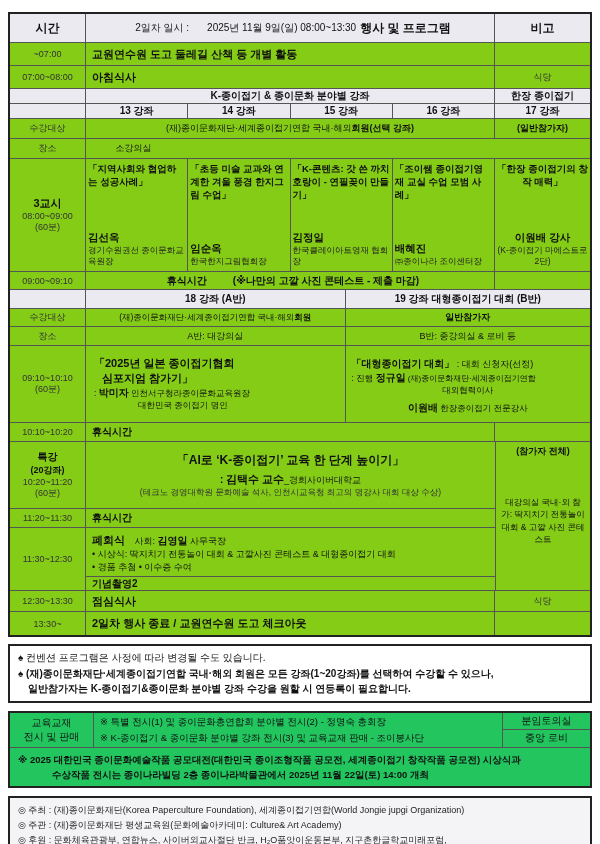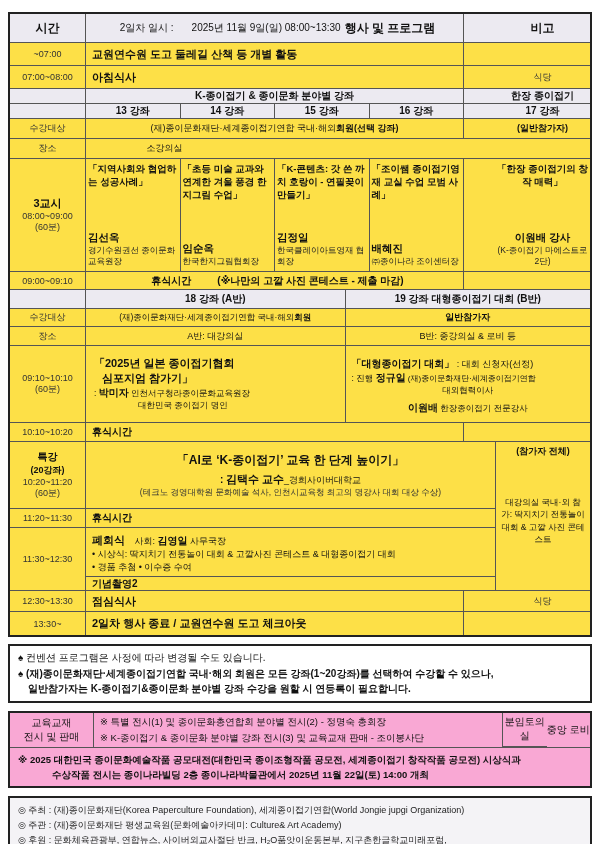--- a/index.html
+++ b/index.html
@@ -1,26 +1,26 @@
 <!DOCTYPE html>
 <html><head>
 <meta charset="utf-8">
 <style>
   html,body{margin:0;padding:0;background:#fff;}
   body{width:600px;height:844px;font-family:"Liberation Sans","DejaVu Sans",sans-serif;color:#111;}
   .page{width:584px;margin:0 auto;padding-top:12px;}
   
-  .tbl{border:2px solid #222;background:#fde047;}
+  .tbl{border:2px solid #222;background:#84cc16;}
   .tr{display:flex;border-top:1px solid #555;align-items:stretch;}
   .tr:first-child{border-top:none;}
   .td{border-right:1px solid #555;box-sizing:border-box;overflow:hidden;display:flex;flex-direction:column;justify-content:center;}
   .td.lastcol{border-right:none;}
   .timec{width:76px;flex:0 0 76px;text-align:center;font-size:9px;color:#333;}
   .midc{flex:1 1 auto;}
-  .notec{width:95px;flex:0 0 95px;text-align:center;margin-left:31px;}
+  .notec{width:95px;flex:0 0 95px;text-align:center;}
   .shade{background:#eceaf1;}
   .b{font-weight:bold;}
   .ctr{text-align:center;}
   .lft{text-align:left;padding-left:6px;}
   .fs8{font-size:8px;}.fs85{font-size:8.5px;}.fs9{font-size:9px;}.fs10{font-size:10px;}.fs11{font-size:11px;}.fs12{font-size:12px;}
   .gray{color:#333;}
   .cols4{display:flex;flex:1 1 auto;}
   .cols4 > .td{flex:1 1 0;}
   .lect{justify-content:space-between;padding:4px 2px;}
   .lect .ttl{font-weight:bold;font-size:9.5px;line-height:1.35;}
@@ -29,25 +29,25 @@
   .split{display:flex;flex:1 1 auto;}
   .splitL{flex:0 0 51.5%;border-right:1px solid #555;box-sizing:border-box;}
   .splitR{flex:1 1 auto;}
   .block{display:flex;border-top:1px solid #555;}
   .blockL{flex:1 1 auto;display:flex;flex-direction:column;}
   .blockL .tr{border-top:1px solid #555;}
   .blockL .tr:first-child{border-top:none;}
   .mnote{width:95px;flex:0 0 95px;border-left:1px solid #555;box-sizing:border-box;display:flex;flex-direction:column;align-items:center;text-align:center;}
   
   .notesbox{border:2px solid #222;margin-top:7px;padding:4px 8px;font-size:10px;line-height:1.55;}
-  .exbox{border:2px solid #222;margin-top:8px;background:#f9a8d4;}
+  .exbox{border:2px solid #222;margin-top:8px;background:#22c55e;}
   .exrow{display:flex;border-bottom:1px solid #555;}
   .exlabel{width:84px;flex:0 0 84px;border-right:1px solid #555;text-align:center;font-size:10px;display:flex;flex-direction:column;justify-content:center;box-sizing:border-box;}
   .exmain{flex:1 1 auto;font-size:9.5px;display:flex;flex-direction:column;justify-content:center;padding:3px 6px;line-height:1.6;box-sizing:border-box;}
-  .exloc{width:88px;flex:0 0 88px;border-left:1px solid #555;text-align:center;font-size:10px;display:flex;flex-direction:row;justify-content:center;box-sizing:border-box;}
+  .exloc{width:88px;flex:0 0 88px;border-left:1px solid #555;text-align:center;font-size:10px;display:flex;flex-direction:column;justify-content:center;box-sizing:border-box;}
   .exloc > div{border-bottom:1px solid #555;flex:1;display:flex;align-items:center;justify-content:center;}
   .exloc > div:last-child{border-bottom:none;}
   .exnotice{padding:4px 8px;font-size:9.5px;font-weight:bold;line-height:1.6;}
   .footbox{border:2px solid #222;margin-top:8px;background:#f4f3f6;padding:5px 8px;font-size:9px;color:#222;line-height:1.7;}
   .indent{padding-left:34px;}
 </style>
 </head>
 <body>
 
 <div class="page">

